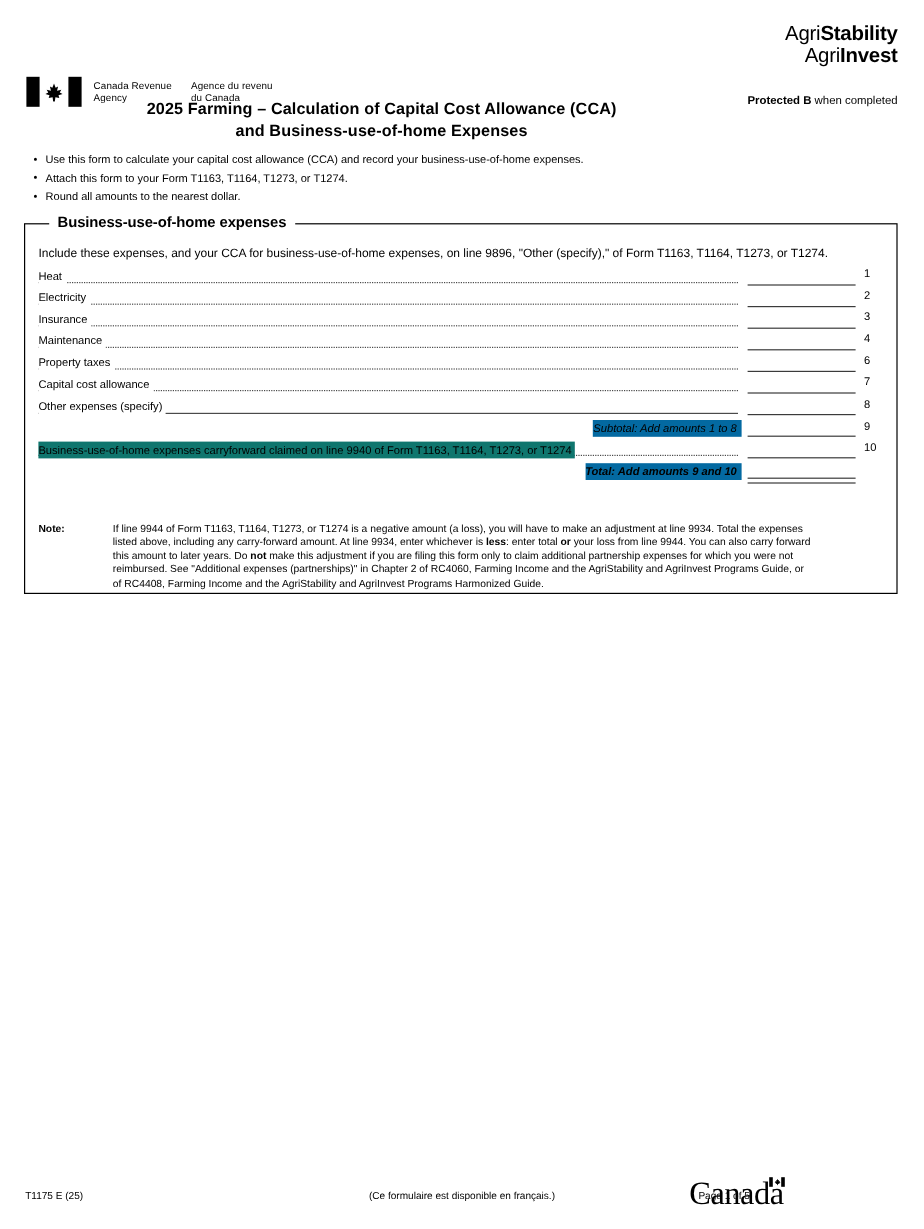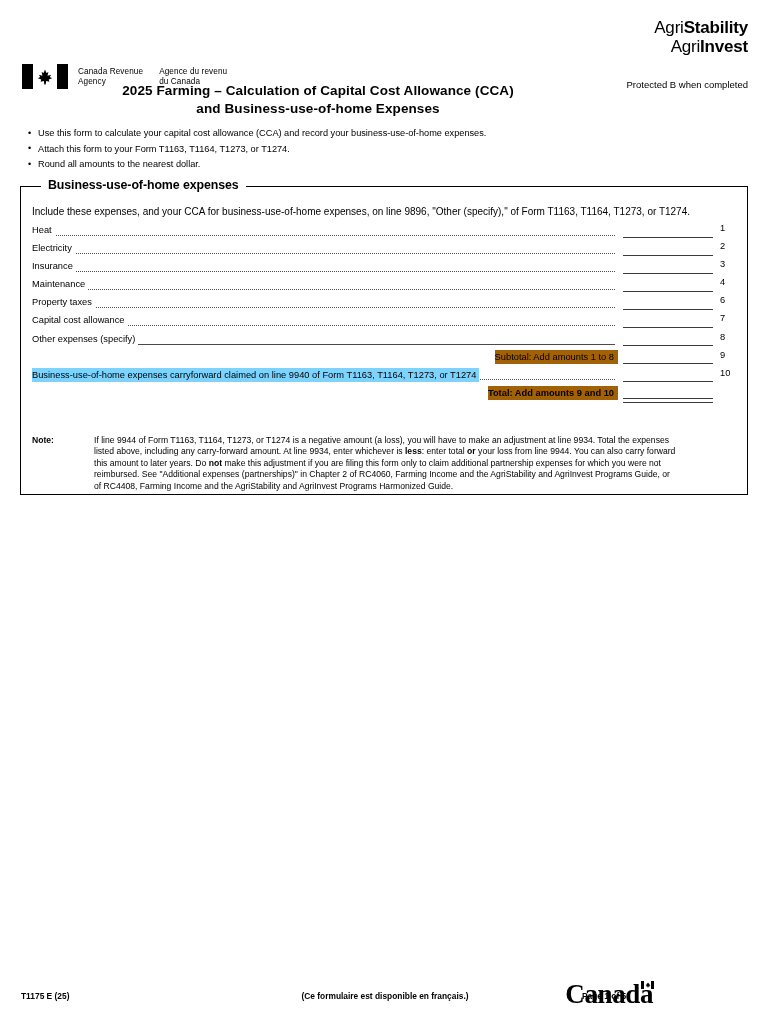--- a/index.html
+++ b/index.html
@@ -90,21 +90,21 @@
   }
   .agri-line b { font-weight: bold; }
   .protected {
     position: absolute;
     right: 22px;
     top: 61px;
     font-size: 9.5px;
     line-height: 12px;
     white-space: nowrap;
   }
-  .protected b { font-weight: normal; text-align: right; }
+  .protected b { font-weight: bold; text-align: right; }
 
   
   .title {
     position: absolute;
     top: 82px;
     left: 0;
     width: 636px;
     text-align: center;
     font-size: 13.5px;
     font-weight: bold;
@@ -221,33 +221,34 @@
     position: relative;
     height: 18.1px;
   }
   .srow .rlabel {
     position: absolute;
     right: 120px;
     top: 0;
     font-size: 9.3px;
     line-height: 14px;
     white-space: nowrap;
-    background: #a16207;
+    background: #0369a1;
     padding-right: 4px;
     z-index: 2;
+    font-style: italic;
   }
   .srow .rlabel.bold { font-weight: bold; }
   .srow .leftlabel {
     position: absolute;
     left: 0;
     top: 0;
     font-size: 9.3px;
     line-height: 14px;
     white-space: nowrap;
-    background: #7dd3fc;
+    background: #0f766e;
     padding-right: 3px;
     z-index: 2;
   }
   .srow .leader {
     position: absolute;
     left: 0;
     right: 123px;
     top: 11.5px;
     border-bottom: 1px dotted #4a4a4a;
     height: 0;
@@ -297,21 +298,20 @@
   .note .nbody p { margin: 0; white-space: nowrap; padding-left: 36px; }
   .note b { font-weight: bold; }
 
   
   .footer {
     position: absolute;
     left: 0;
     top: 985px;
     width: 676px;
     height: 30px;
-    font-weight: bold;
   }
   .f-code {
     position: absolute;
     left: 21px;
     top: 6px;
     font-size: 8.4px;
   }
   .f-fr {
     position: absolute;
     left: 0;

